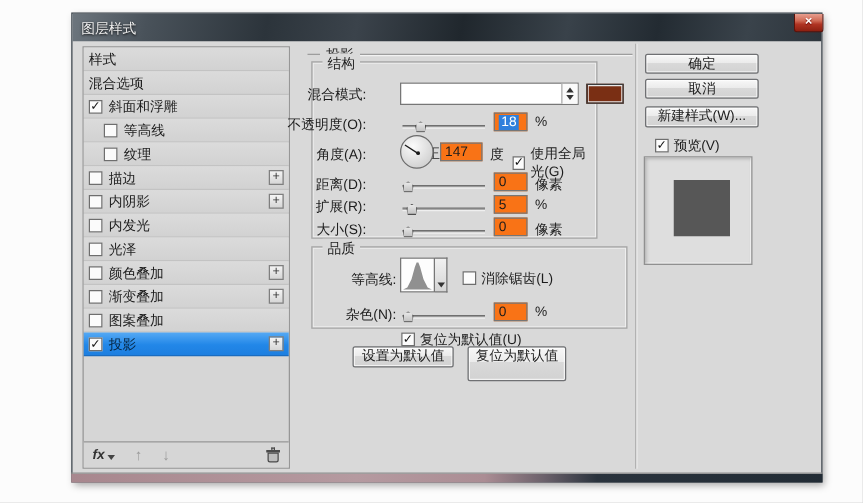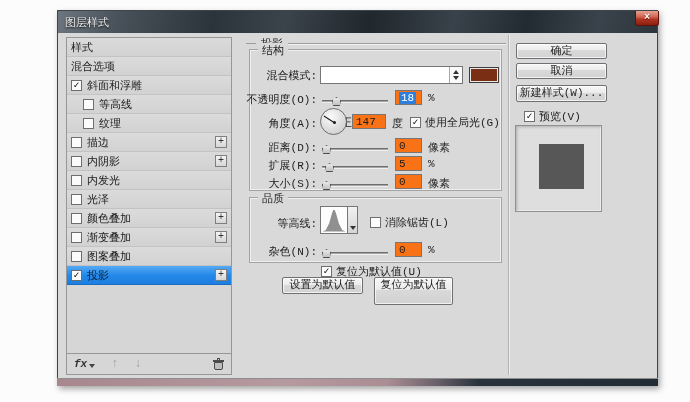--- a/index.html
+++ b/index.html
@@ -1,20 +1,20 @@
 <!DOCTYPE html>
 <html><head>
 <meta charset="utf-8">
 <style>
   * { margin:0; padding:0; box-sizing:border-box; }
   html,body { width:690px; height:402px; }
   body { background:#fcfcfc; font-family:"Liberation Sans","DejaVu Sans",sans-serif; font-size:11px; color:#1c1c1c; position:relative; overflow:hidden; }
 
   .window { position:absolute; left:57px; top:10px; width:601px; height:376px;
-            background:#d9d9d9; border:1px solid #3d454d; box-shadow:2px 3px 6px rgba(0,0,0,.35);font-family:Liberation Mono, monospace; }
+            background:#d9d9d9; border:1px solid #3d454d; box-shadow:2px 3px 6px rgba(0,0,0,.35); }
 
   
   .titlebar { position:relative; height:22px;
     background:linear-gradient(100deg,#6d767e 0%,#49525a 10%,#2c343b 26%,#3b434b 38%,#20272d 52%,#39424a 66%,#232b32 78%,#3a434b 90%,#2d353c 100%); }
   .title { position:absolute; left:7px; top:4px; color:#efefef; text-shadow:0 1px 2px #000; font-size:11px; }
   .closebtn { position:absolute; left:577px; top:0; width:24px; height:15px;
     background:linear-gradient(#e9a091 0%,#cf6a55 40%,#b03423 60%,#8c1f10 100%);
     border:1px solid #5e120a; border-top:none; border-radius:0 0 3px 3px;
     color:#fff; font-size:10px; font-weight:bold; text-align:center; line-height:13px; text-shadow:0 1px 1px #600; cursor:pointer; }
 
@@ -45,21 +45,21 @@
   .trash .can { position:absolute; left:1px; top:3px; width:9px; height:8px; border:1px solid #4a4a4a; border-radius:0 0 2px 2px; background:#bdbdbd; }
   .trash .lid { position:absolute; left:0; top:1px; width:11px; height:2px; background:#4a4a4a; }
   .trash .hdl { position:absolute; left:4px; top:-1px; width:3px; height:2px; border:1px solid #4a4a4a; border-bottom:none; }
 
   
   .phead { position:absolute; left:188px; top:25px; width:260px; display:flex; align-items:center; gap:5px; }
   .phead .dash { width:10px; height:1px; background:#9d9d9d; }
   .phead .line { flex:1; height:1px; background:#9d9d9d; box-shadow:0 1px 0 #f2f2f2; }
   .fs { position:absolute; border:1px solid #a4a4a4; box-shadow:inset 0 0 0 1px rgba(255,255,255,.55); }
   .fs .legend { position:absolute; top:-7px; left:8px; background:#d9d9d9; padding:0 4px; }
-  .fs1 { left:191px; top:38px; width:253px; height:142px; }
+  .fs1 { left:191px; top:38px; width:229px; height:142px; }
   .fs2 { left:191px; top:186px; width:253px; height:66px; }
   .frow { position:absolute; left:0; right:0; height:18px; }
   .lab { position:absolute; right:184px; top:2px; white-space:nowrap; }
   .slider { position:absolute; left:72px; top:7px; width:66px; height:9px; cursor:pointer; }
   .strack { position:absolute; left:0; right:0; top:3px; height:3px;
     background:linear-gradient(#8f8f8f,#bdbdbd); border-top:1px solid #6f6f6f; border-bottom:1px solid #efefef; }
   .thumb { position:absolute; top:0; width:9px; height:9px; background:linear-gradient(#e8e8e8,#c2c2c2);
     border:1px solid #4e4e4e; clip-path:polygon(50% 0,100% 38%,86% 100%,14% 100%,0 38%); }
   .valbox { position:absolute; left:145px; top:0; width:27px; height:15px; border:1px solid #767676;
     background:#f97316; padding:1px 0 0 3px; line-height:12px; cursor:text; }

